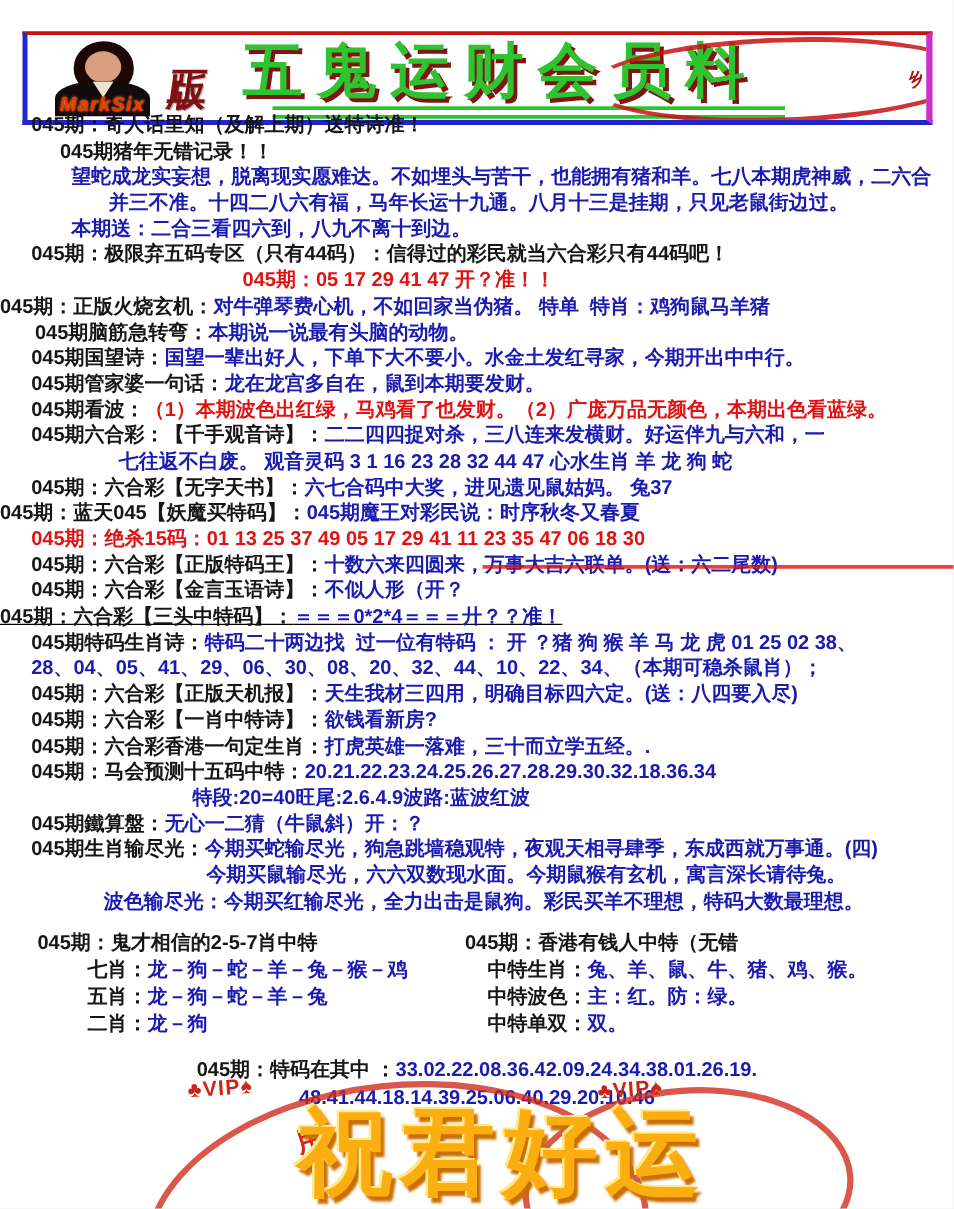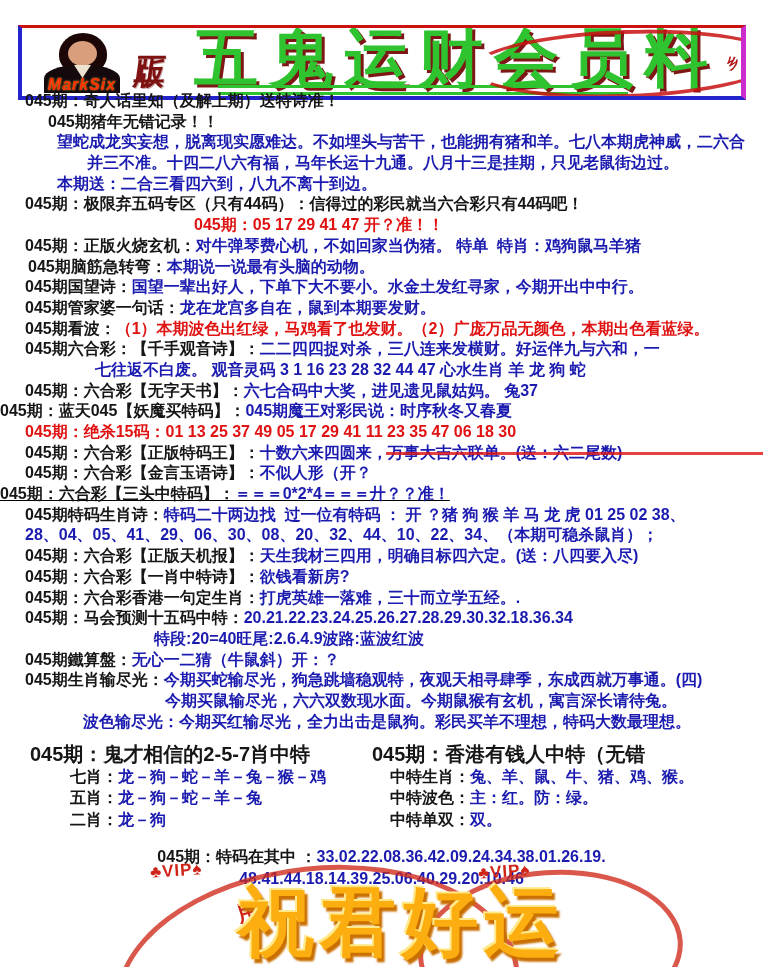--- a/index.html
+++ b/index.html
@@ -23,21 +23,21 @@
 0303 100%);overflow:hidden;}
   .hair{position:absolute;left:27px;top:1px;width:48px;height:42px;background:#1c0606;border-radius:50% 50% 46% 46%;}
   .face{position:absolute;left:36px;top:9px;width:29px;height:25px;background:#d99e7c;border-radius:50%;}
   .jacket{position:absolute;left:12px;top:33px;width:76px;height:30px;background:#140a0e;border-radius:45% 45% 0 0;}
   .collar{position:absolute;left:42px;top:33px;width:17px;height:13px;background:#ece2cf;clip-path:polygon(0 0,100% 0,50% 100%);}
   .photo-caption{position:absolute;left:0;right:0;bottom:-1px;text-align:center;font-size:16px;
     font-style:italic;font-weight:900;color:#ff2d00;text-shadow:0 0 2px #ffd24a;letter-spacing:1px;}
   .brand-vertical{position:absolute;left:118px;top:3px;writing-mode:vertical-rl;
     font-size:31px;line-height:1;color:#7e1212;font-weight:900;transform:skewX(-8deg);
     text-shadow:1px 1px 0 #caa;letter-spacing:2px;}
-  .main-title{position:absolute;left:172px;top:0px;font-size:64px;line-height:60px;font-weight:900;
+  .main-title{position:absolute;left:172px;top:0px;font-size:48px;line-height:60px;font-weight:900;
     color:var(--green);letter-spacing:11px;white-space:nowrap;
     text-shadow:3px 3px 0 var(--tshadow);}
   .title-underline{position:absolute;left:196px;top:57px;width:410px;height:4px;
     border-top:3px solid var(--green);border-bottom:3px solid var(--green);}
   .head-stamp{position:absolute;right:-38px;top:2px;width:300px;height:60px;border-radius:50%;
     border:4px solid rgba(200,16,16,.85);border-left-color:transparent;border-right-color:transparent;
     transform:rotate(-2deg);}
   .head-stamp-arc{position:absolute;right:-14px;top:14px;width:34px;height:42px;border-radius:50%;
     border:3px solid transparent;border-right-color:#b21010;}
   .head-stamp-char{position:absolute;right:2px;top:26px;font-size:13px;color:#b21010;transform:rotate(-30deg);}
@@ -50,21 +50,21 @@
   .c-r{color:var(--red);}
   .red-strike{position:relative;display:inline-block;}
   .red-strike::after{content:"";position:absolute;left:-2px;top:9px;width:calc(100% + 145px);
     height:3px;background:var(--red);opacity:.8;}
   
   .two-cols{position:absolute;left:0;top:744px;width:763px;}
   .col{position:absolute;top:0;}
   .col-left{left:30px;width:340px;}
   .col-right{left:372px;width:388px;}
   .col .line{height:21.6px;line-height:21.6px;}
-  .col-title{height:21.6px;font-size:20px;line-height:21.6px;color:var(--black);white-space:nowrap;}
+  .col-title{height:21.6px;font-size:16px;line-height:21.6px;color:var(--black);white-space:nowrap;}
   .row-indent{padding-left:40px;}
   .row-indent-sm{padding-left:18px;}
   
   .footer-line{position:absolute;width:763px;text-align:center;font-size:16px;height:22px;line-height:22px;white-space:nowrap;}
   .footer-line-1{top:846px;padding-right:10px;}
   .footer-line-2{top:868px;padding-right:250px;}
   .stamp{position:absolute;border-radius:50%;border:5px solid rgba(206,40,24,.78);}
   .stamp-left{left:115px;top:866px;width:395px;height:235px;transform:rotate(-6deg);}
   .stamp-right{left:418px;top:870px;width:255px;height:150px;transform:rotate(-4deg);}
   .vip-text{position:absolute;color:#cf2417;font-size:17px;font-weight:900;letter-spacing:1px;transform:rotate(-4deg);}
@@ -97,21 +97,21 @@
   </div>
 
   <div class="body-lines" id="body-lines">
       <div class="line" style="padding-left: 25px;"><span class="seg c-k">045期：奇人话里知（及解上期）送特诗准！</span></div>
       <div class="line" style="padding-left: 48px;"><span class="seg c-k">045期猪年无错记录！！</span></div>
       <div class="line" style="padding-left: 57px;"><span class="seg c-b">望蛇成龙实妄想，脱离现实愿难达。不如埋头与苦干，也能拥有猪和羊。七八本期虎神威，二六合</span></div>
       <div class="line" style="padding-left: 87px;"><span class="seg c-b">并三不准。十四二八六有福，马年长运十九通。八月十三是挂期，只见老鼠街边过。</span></div>
       <div class="line" style="padding-left: 57px;"><span class="seg c-b">本期送：二合三看四六到，八九不离十到边。</span></div>
       <div class="line" style="padding-left: 25px;"><span class="seg c-k">045期：极限弃五码专区（只有44码）：信得过的彩民就当六合彩只有44码吧！</span></div>
       <div class="line" style="text-align: center; "><span class="seg c-r">045期：05 17 29 41 47 开？准！！</span></div>
-      <div class="line" style="padding-left: 25px;"><span class="seg c-k">045期：正版火烧玄机：</span><span class="seg c-b">对牛弹琴费心机，不如回家当伪猪。 特单  特肖：鸡狗鼠马羊猪</span></div>
+      <div class="line" style=""><span class="seg c-k">045期：正版火烧玄机：</span><span class="seg c-b">对牛弹琴费心机，不如回家当伪猪。 特单  特肖：鸡狗鼠马羊猪</span></div>
       <div class="line" style="padding-left: 28px;"><span class="seg c-k">045期脑筋急转弯：</span><span class="seg c-b">本期说一说最有头脑的动物。</span></div>
       <div class="line" style="padding-left: 25px;"><span class="seg c-k">045期国望诗：</span><span class="seg c-b">国望一辈出好人，下单下大不要小。水金土发红寻家，今期开出中中行。</span></div>
       <div class="line" style="padding-left: 25px;"><span class="seg c-k">045期管家婆一句话：</span><span class="seg c-b">龙在龙宫多自在，鼠到本期要发财。</span></div>
       <div class="line" style="padding-left: 25px;"><span class="seg c-k">045期看波：</span><span class="seg c-r">（1）本期波色出红绿，马鸡看了也发财。（2）广庞万品无颜色，本期出色看蓝绿。</span></div>
       <div class="line" style="padding-left: 25px;"><span class="seg c-k">045期六合彩：【千手观音诗】：</span><span class="seg c-b">二二四四捉对杀，三八连来发横财。好运伴九与六和，一</span></div>
       <div class="line" style="padding-left: 95px;"><span class="seg c-b">七往返不白废。 观音灵码 3 1 16 23 28 32 44 47 心水生肖 羊 龙 狗 蛇</span></div>
       <div class="line" style="padding-left: 25px;"><span class="seg c-k">045期：六合彩【无字天书】：</span><span class="seg c-b">六七合码中大奖，进见遗见鼠姑妈。 兔37</span></div>
       <div class="line" style=""><span class="seg c-k">045期：蓝天045【妖魔买特码】：</span><span class="seg c-b">045期魔王对彩民说：时序秋冬又春夏</span></div>
       <div class="line" style="padding-left: 25px;"><span class="seg c-r">045期：绝杀15码：01 13 25 37 49 05 17 29 41 11 23 35 47 06 18 30</span></div>
       <div class="line" style="padding-left: 25px;"><span class="seg c-k">045期：六合彩【正版特码王】：</span><span class="seg c-b">十数六来四圆来，</span><span class="seg c-b red-strike">万事大吉六联单。(送：六二尾数)</span></div>

